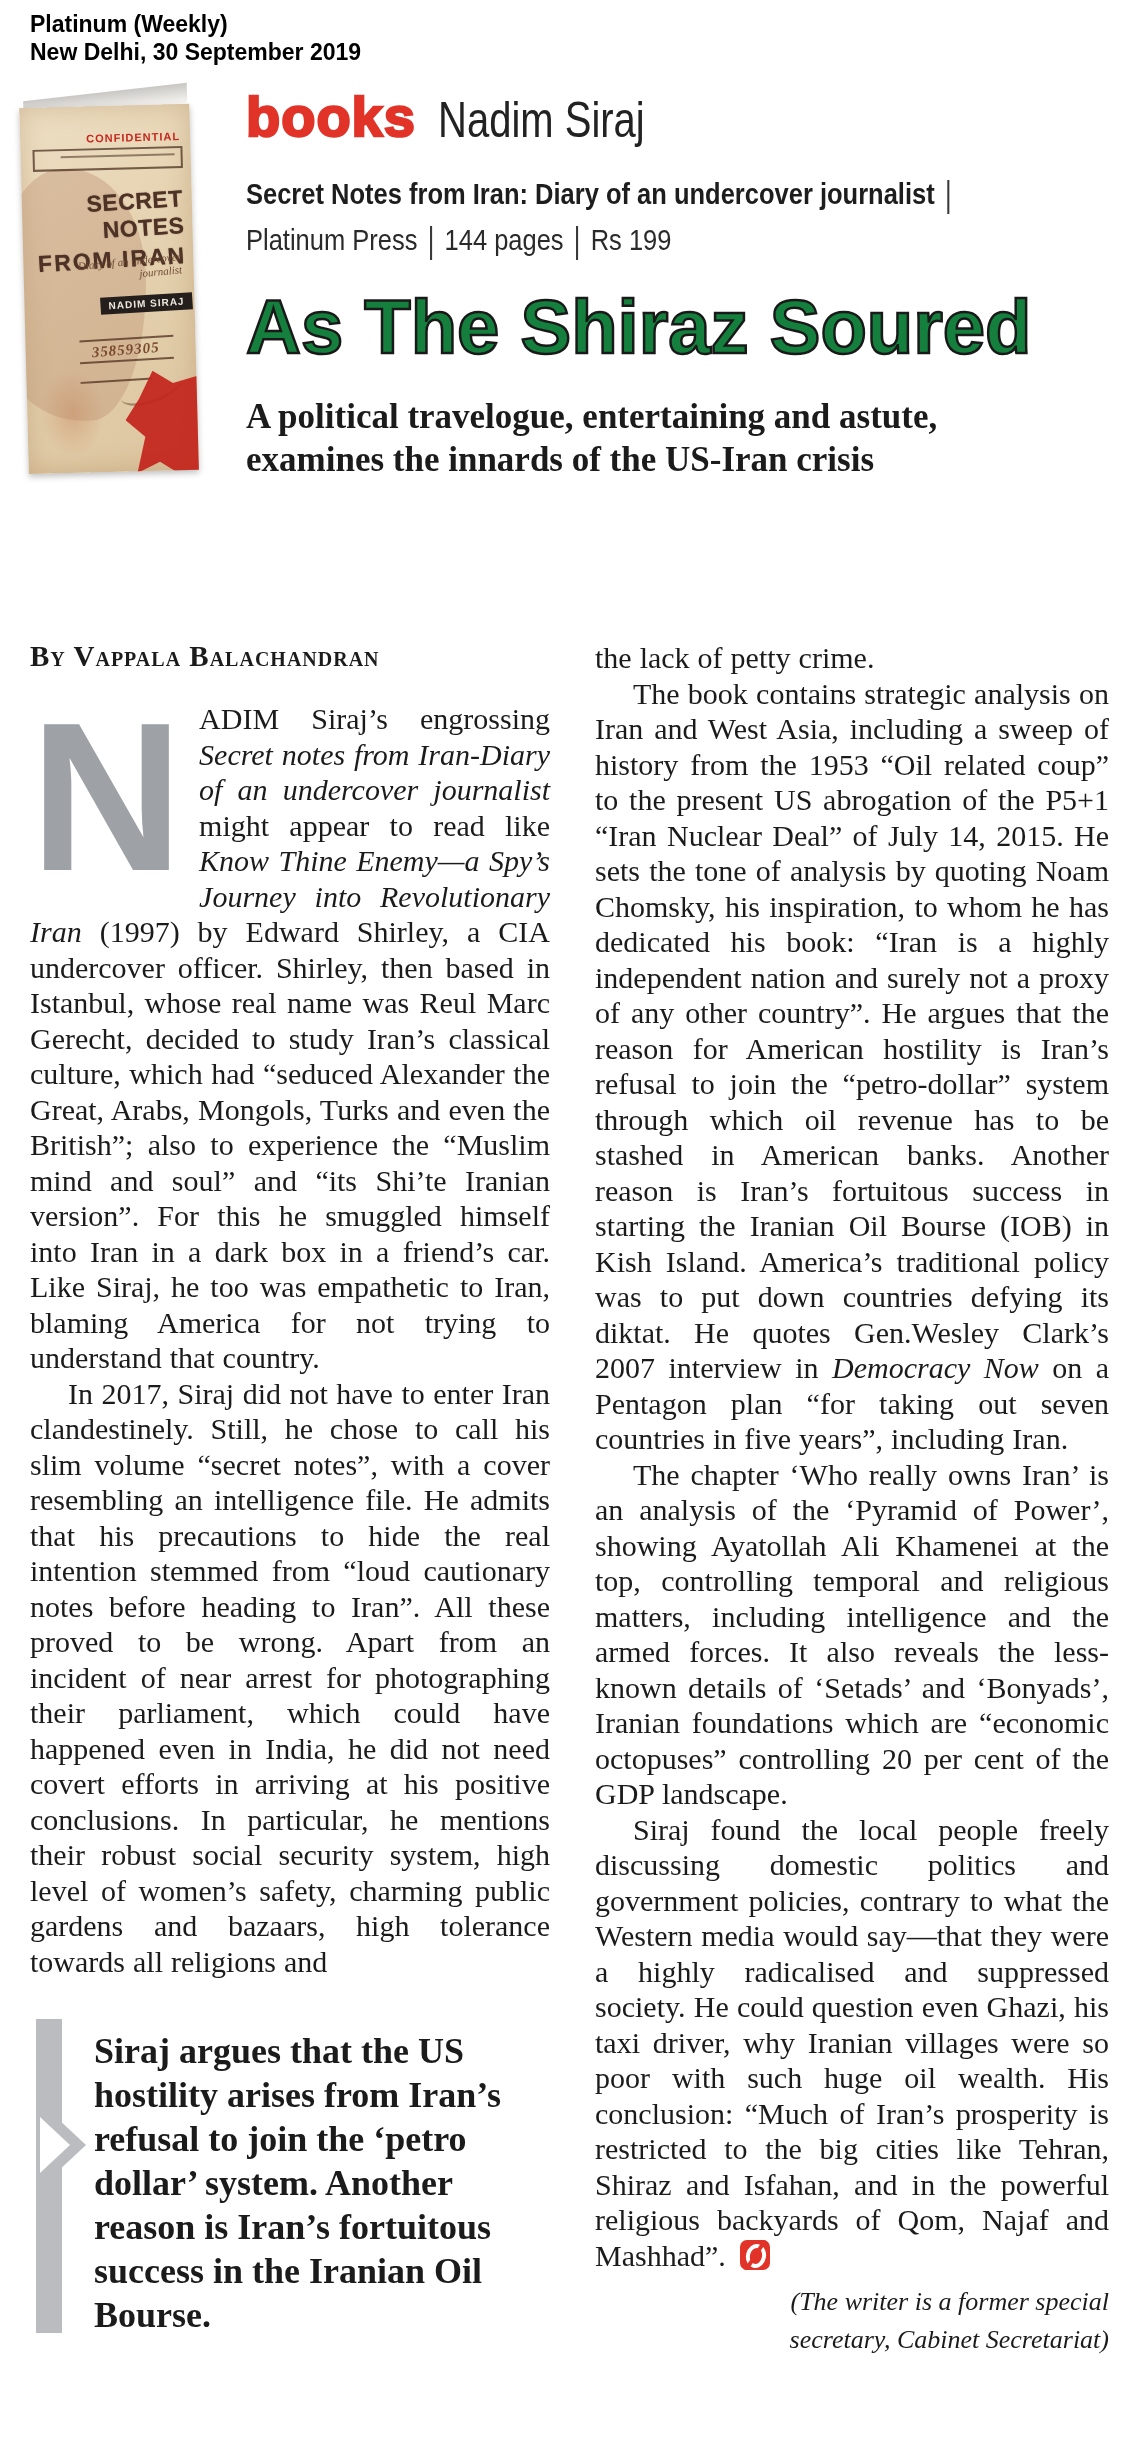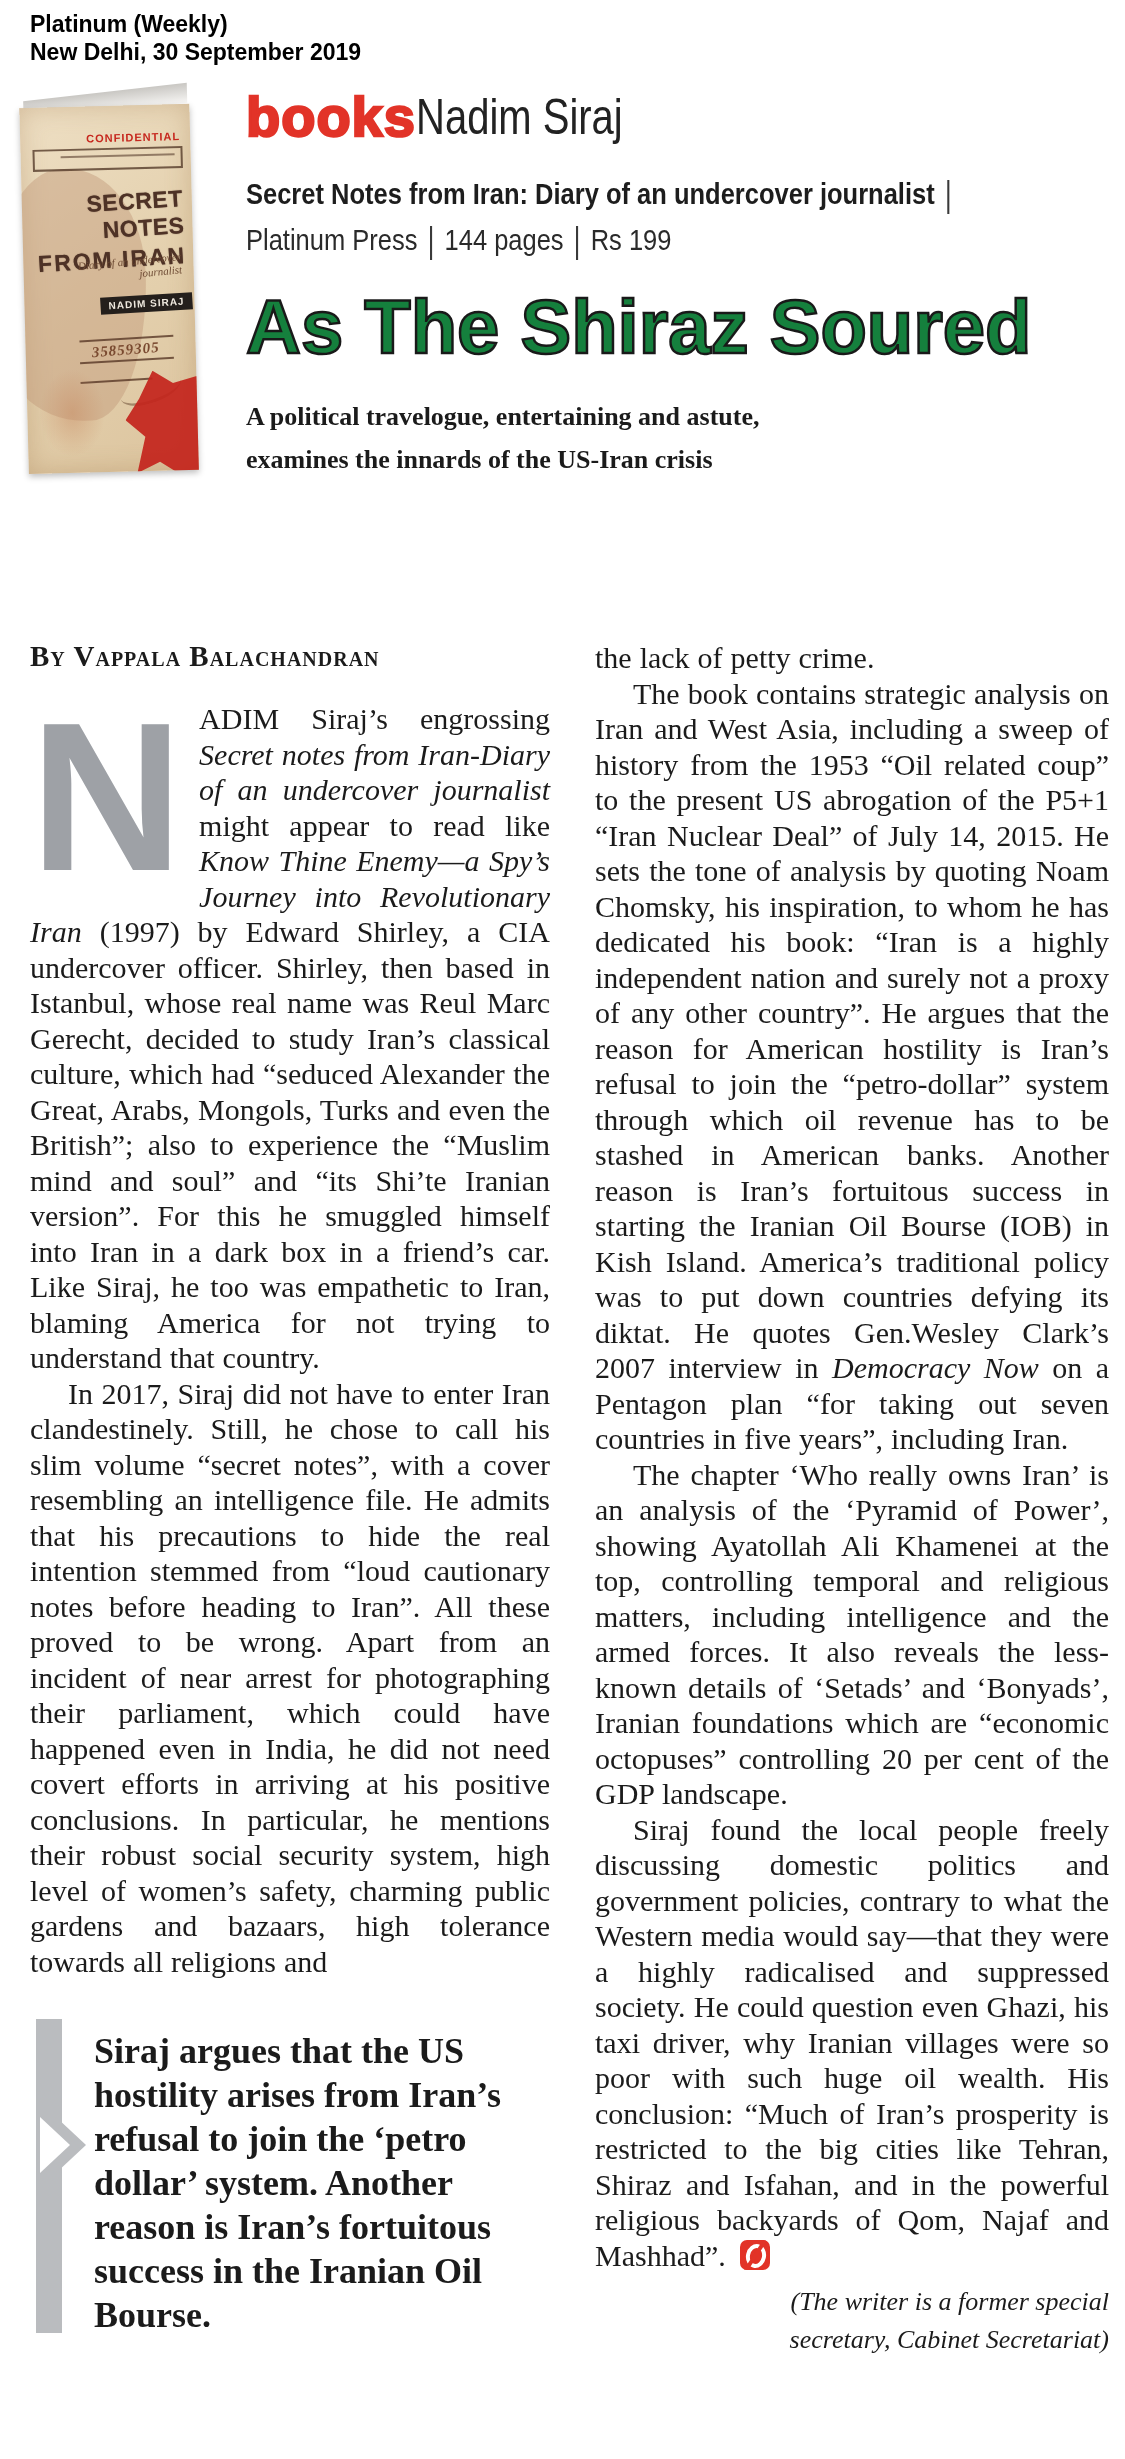--- a/index.html
+++ b/index.html
@@ -46,34 +46,34 @@
   .emblem{position:absolute;left:12px;bottom:16px;width:66px;height:88px;border-radius:50%;
         background:radial-gradient(ellipse at center,rgba(200,140,100,.5),rgba(200,140,100,0) 70%);}
   .sig{position:absolute;right:14px;bottom:68px;width:64px;height:26px;
         border-bottom:3px solid rgba(100,70,45,.5);border-radius:0 0 70% 50%;transform:rotate(-14deg);}
   .splash{position:absolute;right:-16px;bottom:-6px;width:88px;height:106px;background:#c3241c;
         clip-path:polygon(32% 0,55% 12%,82% 6%,100% 38%,86% 62%,97% 92%,64% 100%,38% 86%,12% 96%,22% 62%,0 46%,16% 26%);
         opacity:.92;}
 
   
   .head-right{margin-left:216px;}
-  .kicker-row{display:flex;align-items:center;margin-top:10px;}
+  .kicker-row{display:flex;align-items:flex-end;gap:22px;margin-top:10px;}
   .books-label{font-family:"Liberation Sans",sans-serif;font-weight:bold;font-size:56px;
         color:#e23328;-webkit-text-stroke:2.5px #e23328;letter-spacing:1px;}
   .review-author{font-family:"Liberation Sans",sans-serif;font-size:50px;color:#222;
         display:inline-block;transform:scaleX(.8);transform-origin:left center;}
   .condensed{transform:scaleX(.85);transform-origin:left center;}
   .meta1{margin-top:28px;font-family:"Liberation Sans",sans-serif;font-weight:bold;
         font-size:30px;color:#1d1d1d;white-space:nowrap;}
   .meta2{margin-top:12px;font-family:"Liberation Sans",sans-serif;font-size:30px;color:#2a2a2a;}
   .bar{display:inline-block;margin:0 12px;font-weight:normal;color:#3a3a3a;transform:scaleY(1.25);}
   .headline{margin:30px 0 12px;font-family:"Liberation Sans",sans-serif;font-weight:bold;
         font-size:76px;line-height:80px;color:#15803d;-webkit-text-stroke:2.5px #191919;
         white-space:nowrap;letter-spacing:0;}
-  .standfirst{margin-top:28px;font-weight:bold;font-size:26px;line-height:43px;max-width:940px;}
+  .standfirst{margin-top:28px;font-weight:bold;font-size:35px;line-height:43px;max-width:940px;}
   .sf-line{display:block;}
 
   
   .columns{display:flex;gap:45px;margin-top:26px;}
   .col-left{width:520px;flex:none;}
   .col-right{flex:1;min-width:0;}
   .byline{font-weight:bold;font-variant:small-caps;font-size:29px;letter-spacing:1px;
         margin-bottom:28px;}
   .body-p{margin:0;font-size:30px;line-height:35.5px;text-align:justify;word-spacing:.5px;}
   .body-p.indent{text-indent:38px;}

